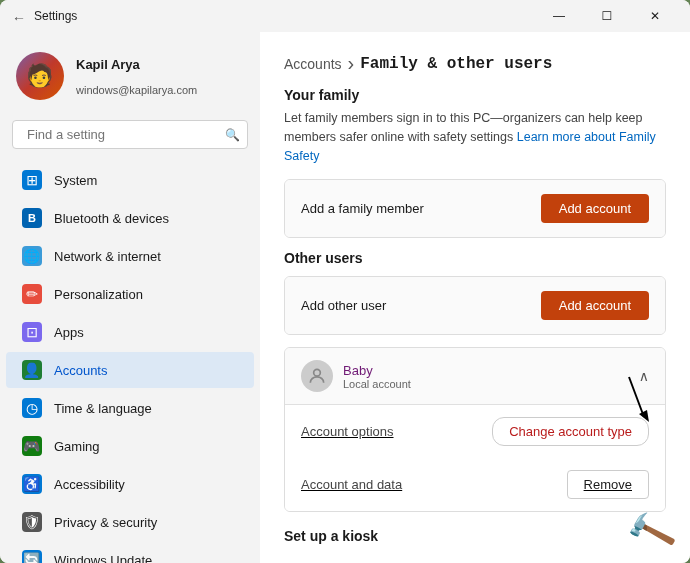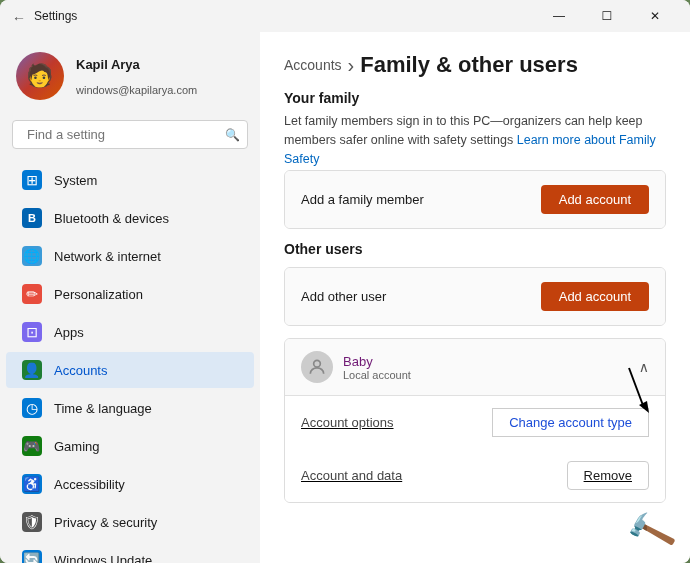--- a/index.html
+++ b/index.html
@@ -178,39 +178,40 @@
     }
     .breadcrumb {
       font-size: 14px;
       color: #555;
       margin-bottom: 12px;
       display: flex;
       align-items: center;
       gap: 6px;
     }
     .breadcrumb-current {
-      font-size: 22px;
+      font-size: 16px;
       font-weight: 600;
       color: #1a1a1a;
+      font-family: Liberation Mono, monospace;
     }
     .breadcrumb-sep {
       font-size: 20px;
       color: #555;
     }
     .section-title {
       font-size: 14px;
       font-weight: 600;
       color: #1a1a1a;
       margin-bottom: 6px;
     }
     .section-desc {
       font-size: 12.5px;
       color: #444;
       line-height: 1.5;
-      margin-bottom: 2px;
+      margin-bottom: 14px;
     }
     .learn-link {
       color: #0067c0;
       text-decoration: none;
       font-weight: 500;
     }
     .card {
       border: 1px solid #ddd;
       border-radius: 6px;
       margin-bottom: 12px;
@@ -306,23 +307,23 @@
       background: white;
       color: #1a1a1a;
       border: 1px solid #ccc;
       border-radius: 4px;
       padding: 6px 16px;
       font-size: 13px;
       cursor: pointer;
     }
     .btn-change {
       background: white;
-      color: #1d4ed8;
+      color: #b91c1c;
       border: 1px solid #ccc;
-      border-radius: 0;
+      border-radius: 12px;
       padding: 6px 16px;
       font-size: 13px;
       cursor: pointer;
       position: relative;
     }
     .kiosk-section {
       margin-top: 14px;
       font-size: 14px;
       font-weight: 600;
       color: #1a1a1a;
@@ -474,17 +475,20 @@
               </div>
             </div>
             <div class="detail-row">
               <span class="detail-label">Account and data</span>
               <button class="btn-outline">Remove</button>
             </div>
           </div>
         </div>
       </div>
 
+      <div class="kiosk-section" style="margin-top:16px;">
+        <span>Set up a kiosk</span>
+      </div>
 
       <div style="position:absolute;bottom:10px;right:16px;font-size:36px;transform:rotate(-20deg);">🔨</div>
     </div>
   </div>
 </div>
 
 </body></html>

